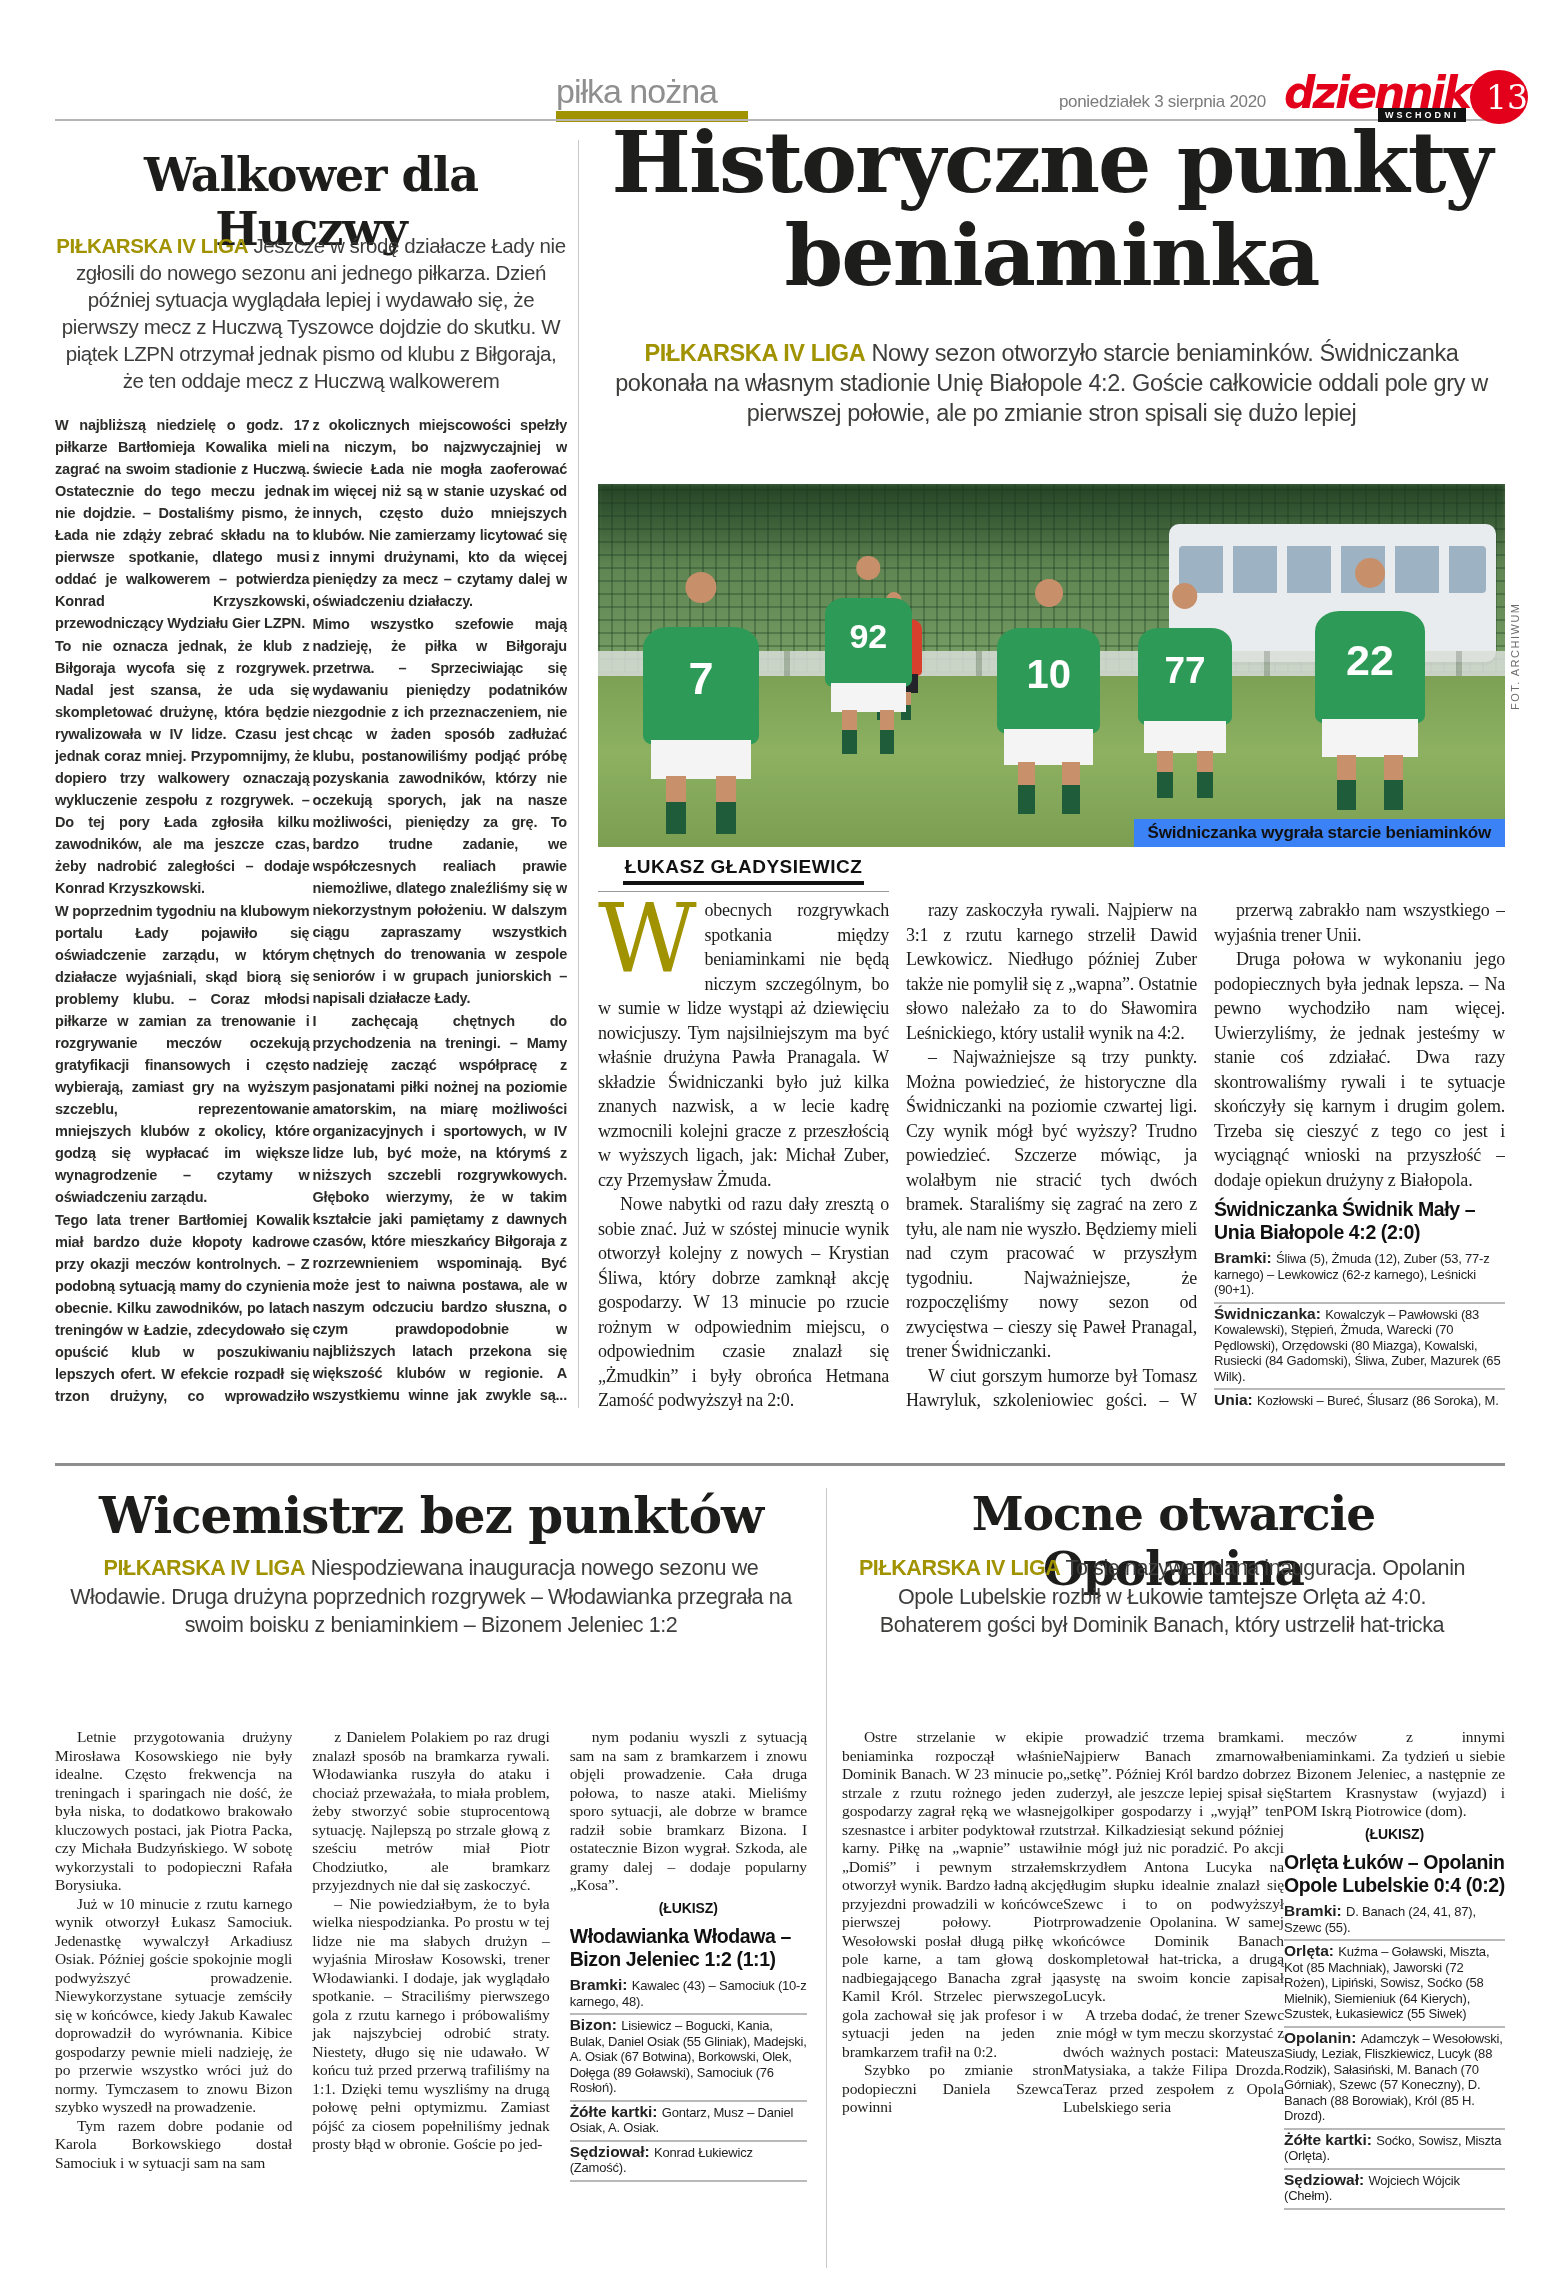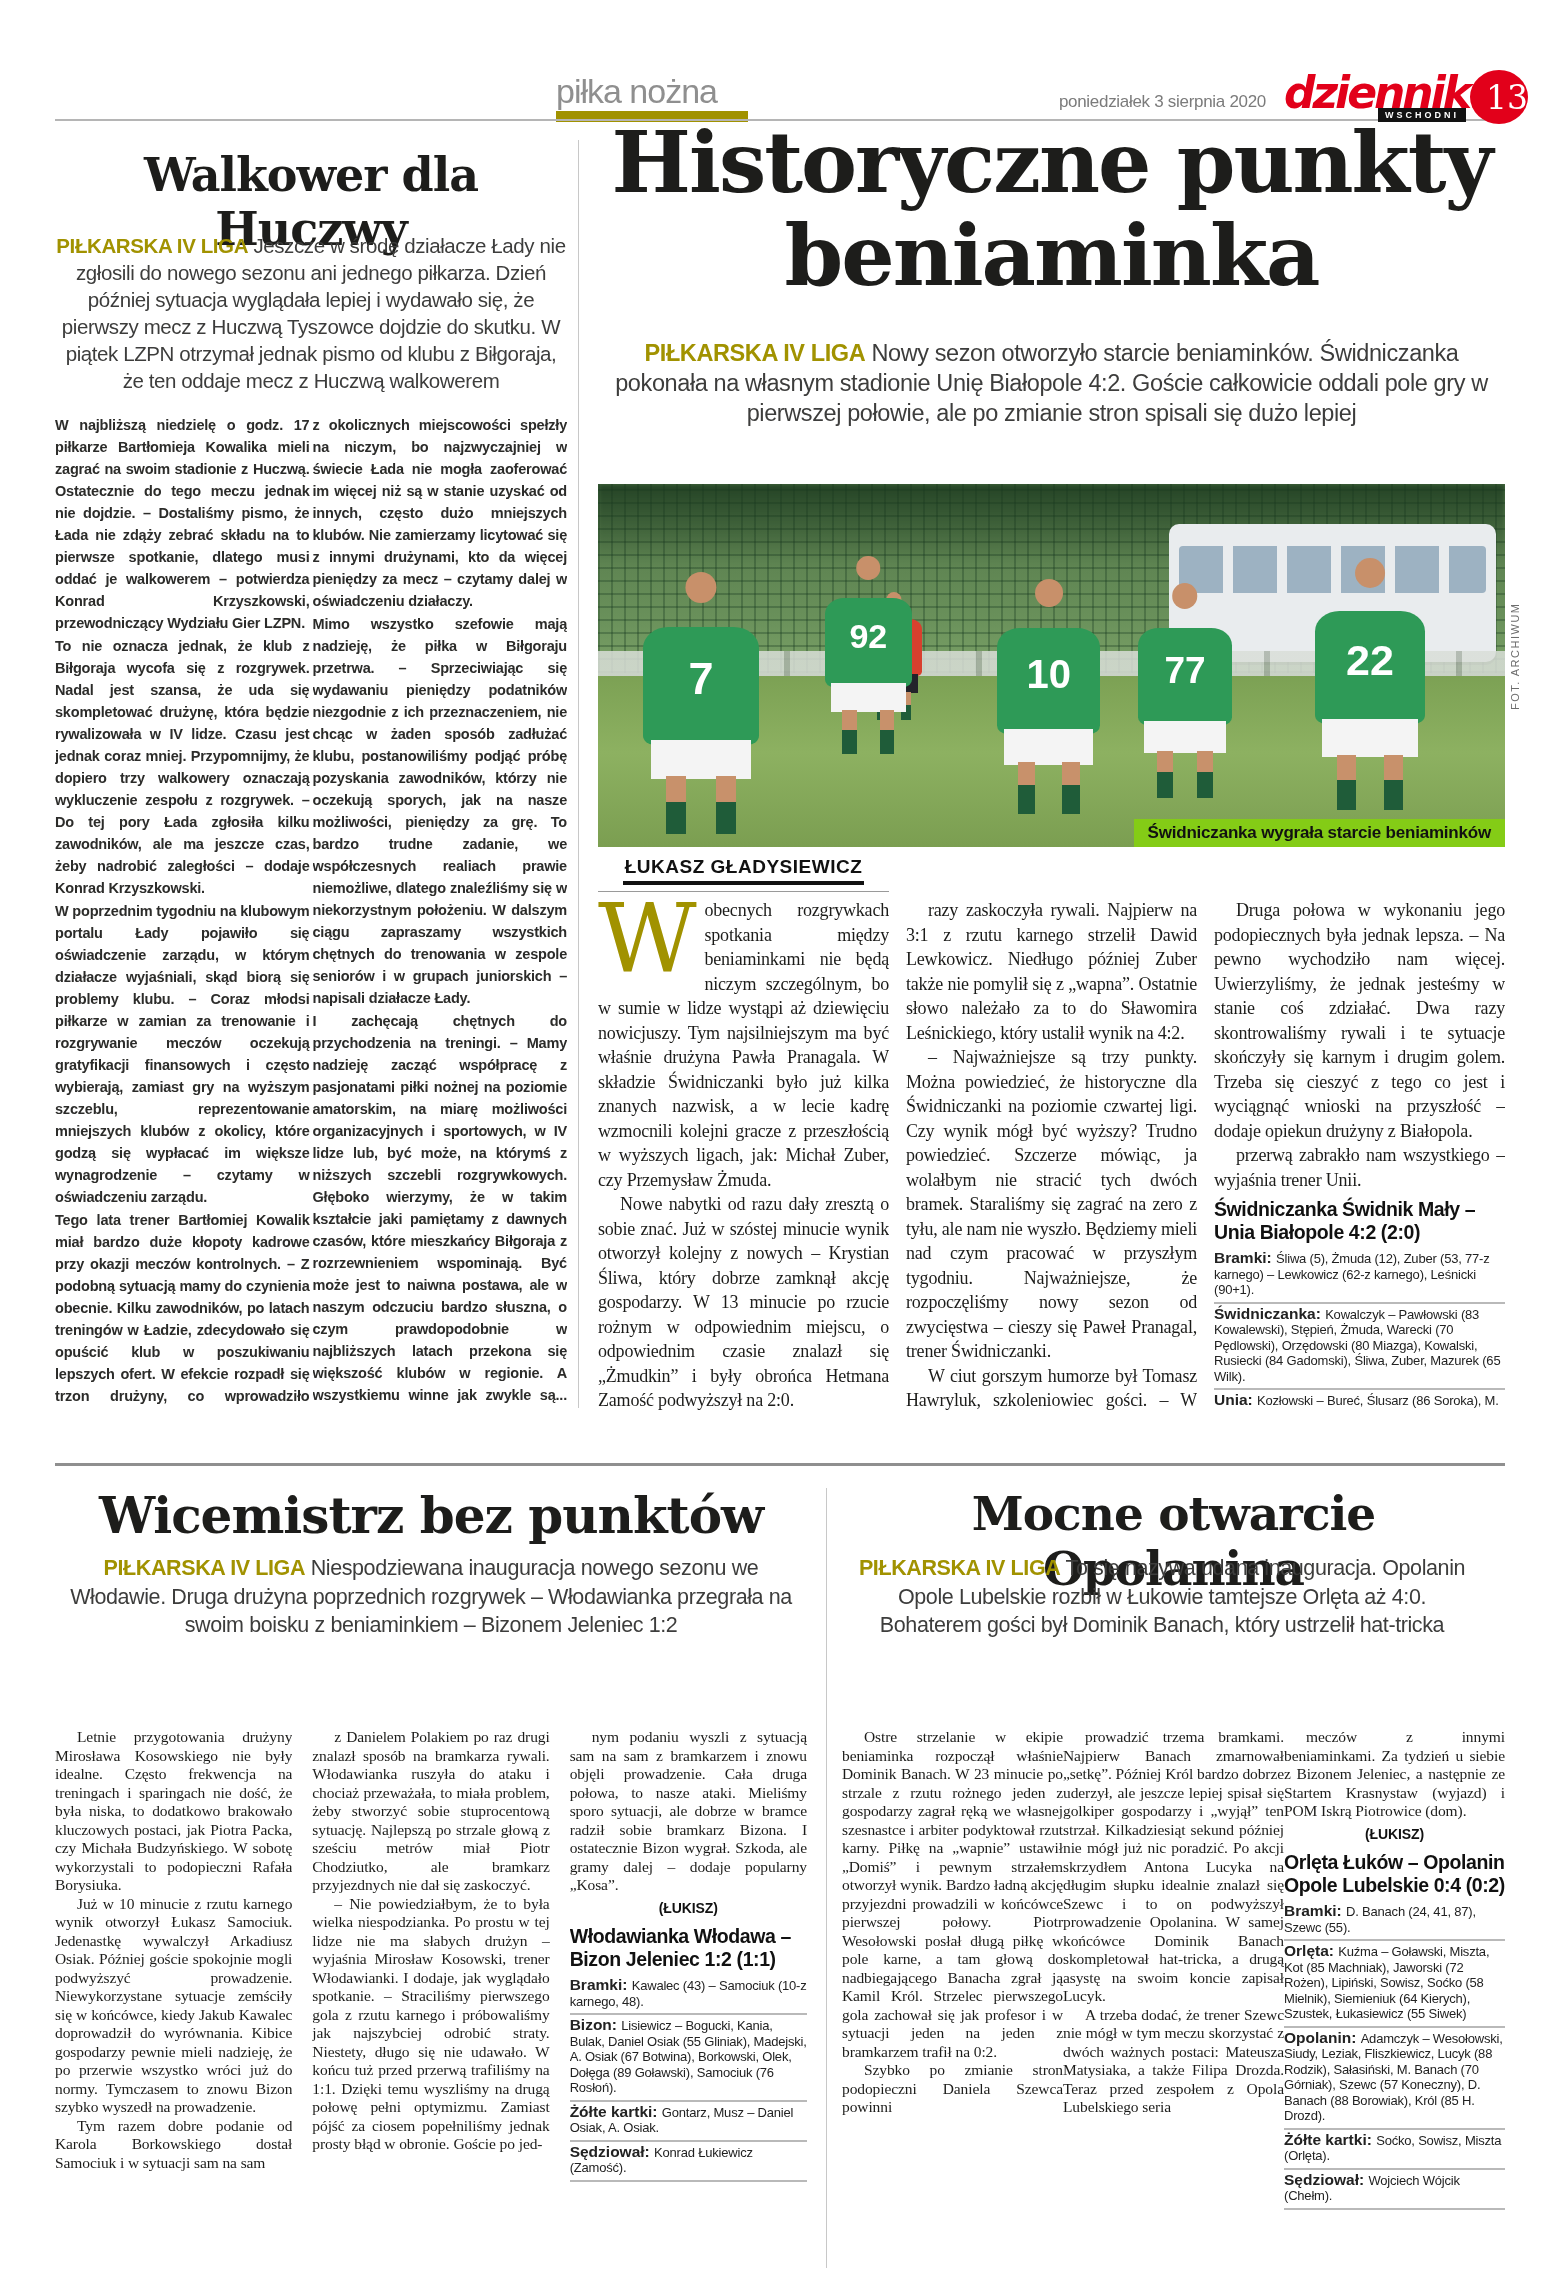--- a/index.html
+++ b/index.html
@@ -78,21 +78,21 @@
     border-radius:50%;background:#c8906a}
   .p-torso{position:absolute;top:21%;left:0;width:100%;height:45%;
     border-radius:22% 22% 10% 10% / 18% 18% 8% 8%}
   .p-num{position:absolute;top:31%;left:0;width:100%;text-align:center;color:#fff;
     font-weight:bold;font-family:"Liberation Sans",sans-serif}
   .p-shorts{position:absolute;top:64%;left:7%;width:86%;height:15%;background:#f4f4f4}
   .p-shorts.dark{background:#23232a}
   .p-leg{position:absolute;top:78%;width:17%;height:22%;
     background:linear-gradient(180deg,#c8916b 0 45%,#1f5c39 45%)}
   .p-leg.l{left:20%}.p-leg.r{right:20%}
-  .photo-caption{position:absolute;right:0;bottom:0;background:#84cc16;color:#111;
+  .photo-caption{position:absolute;right:0;bottom:0;background:#3b82f6;color:#111;
     font-weight:bold;font-size:17px;padding:4px 14px;letter-spacing:-0.2px}
   .photo-credit{position:absolute;left:911px;top:500px;height:210px;color:#6d6d6d;
     font-size:11px;letter-spacing:1.5px;writing-mode:vertical-rl;transform:rotate(180deg);
     text-align:left}
   .byline{position:absolute;left:0;top:856px;width:291px;text-align:center;
     border-bottom:1px solid #9a9a9a;padding-bottom:6px}
   .byline span{display:inline-block;font-weight:bold;font-size:19px;letter-spacing:0.5px;
     color:#111;border-bottom:4px solid #111;padding:0 2px 3px}
   .art-main .cols{left:0;top:898px;width:100%;height:512px;gap:17px}
   .art-main .col{flex:1;font-size:18px;line-height:24.5px;letter-spacing:-0.2px;color:#1c1c1a}
@@ -231,22 +231,22 @@
             <p>Nowe nabytki od razu dały zresztą o sobie znać. Już w szóstej minucie wynik otworzył kolejny z nowych – Krystian Śliwa, który dobrze zamknął akcję gospodarzy. W 13 minucie po rzucie rożnym w odpowiednim miejscu, o odpowiednim czasie znalazł się „Żmudkin” i były obrońca Hetmana Zamość podwyższył na 2:0.</p>
           </div>
       </div>
       <div class="col serif-col">
           <p>razy zaskoczyła rywali. Najpierw na 3:1 z rzutu karnego strzelił Dawid Lewkowicz. Niedługo później Zuber także nie pomylił się z „wapna”. Ostatnie słowo należało za to do Sławomira Leśnickiego, który ustalił wynik na 4:2.</p>
           <p>– Najważniejsze są trzy punkty. Można powiedzieć, że historyczne dla Świdniczanki na poziomie czwartej ligi. Czy wynik mógł być wyższy? Trudno powiedzieć. Szczerze mówiąc, ja wolałbym nie stracić tych dwóch bramek. Staraliśmy się zagrać na zero z tyłu, ale nam nie wyszło. Będziemy mieli nad czym pracować w przyszłym tygodniu. Najważniejsze, że rozpoczęliśmy nowy sezon od zwycięstwa – cieszy się Paweł Pranagal, trener Świdniczanki.</p>
           <p>W ciut gorszym humorze był Tomasz Hawryluk, szkoleniowiec gości. – W pierwszej połowie nie wszyscy wyszli z szatni. Założenia nie do końca były wykonywane. Myślę, że część chłopaków wystraszyła się piłkarzy, którzy byli w składzie przeciwnika. Szybko straciliśmy dwie bramki. Można powiedzieć, że przed</p>
         </div>
       <div class="col serif-col">
         <div>
+            <p>przerwą zabrakło nam wszystkiego – wyjaśnia trener Unii.</p>
             <p>Druga połowa w wykonaniu jego podopiecznych była jednak lepsza. – Na pewno wychodziło nam więcej. Uwierzyliśmy, że jednak jesteśmy w stanie coś zdziałać. Dwa razy skontrowaliśmy rywali i te sytuacje skończyły się karnym i drugim golem. Trzeba się cieszyć z tego co jest i wyciągnąć wnioski na przyszłość – dodaje opiekun drużyny z Białopola.</p>
-            <p>przerwą zabrakło nam wszystkiego – wyjaśnia trener Unii.</p>
           </div>
         <div class="matchbox">
           <div class="match-title">Świdniczanka Świdnik Mały – Unia Białopole 4:2 (2:0)</div>
           <div>
               <div class="mrow"><b>Bramki: </b><span>Śliwa (5), Żmuda (12), Zuber (53, 77-z karnego) – Lewkowicz (62-z karnego), Leśnicki (90+1).</span></div>
               <div class="mrow"><b>Świdniczanka: </b><span>Kowalczyk – Pawłowski (83 Kowalewski), Stępień, Żmuda, Warecki (70 Pędlowski), Orzędowski (80 Miazga), Kowalski, Rusiecki (84 Gadomski), Śliwa, Zuber, Mazurek (65 Wilk).</span></div>
               <div class="mrow"><b>Unia: </b><span>Kozłowski – Bureć, Ślusarz (86 Soroka), M. Cor, K. Cor (70 Paśnik), Michał Antoniak (46 Leśnicki), Greguła (82 Mateusz Antoniak), Zdybel, Lewkowicz (77 Fronc), Mazur, Poterucha.</span></div>
             </div>
         </div>
       </div>

